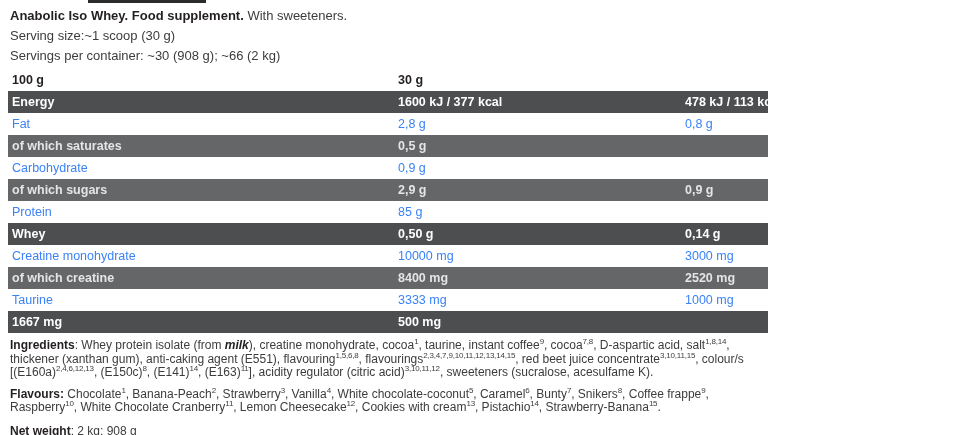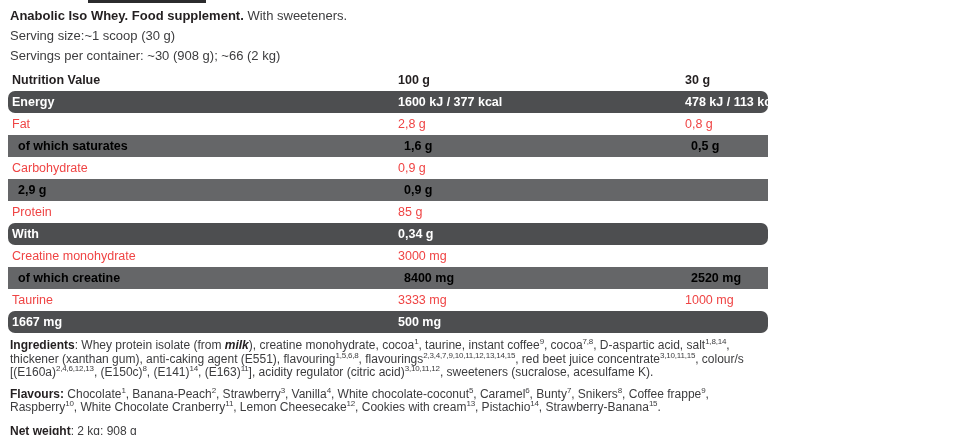--- a/index.html
+++ b/index.html
@@ -21,24 +21,24 @@
   .b{font-weight:bold;color:#231f20;}
   .table{margin:4px 6px 0 8px;}
   .thead,.trow{
     display:grid;
     grid-template-columns:386px 287px 1fr;
     height:22px;
     align-items:center;
   }
   .thead{font-weight:bold;color:#231f20;font-size:12.5px;}
   .cell{padding-left:4px;white-space:nowrap;overflow:hidden;font-size:12.5px;}
-  .trow.light{color:#ef4444;background:#fff;}
-  .trow.dark{background:var(--row-dark,#4d4e50);color:#fff;border-radius:7px;}
+  .trow.light{color:#3b82f6;background:#fff;}
+  .trow.dark{background:var(--row-dark,#4d4e50);color:#fff;}
   .trow.dark .cell{font-weight:700;}
-  .trow.mid{background:var(--row-mid,#646567);color:#000000;padding-left:6px;}
+  .trow.mid{background:var(--row-mid,#646567);color:#e5e5e5;}
   .trow.mid .cell{font-weight:600;}
   .paras{padding:6px 9px 0 10px;}
   .para{margin:0 0 8px 0;font-size:12px;line-height:13.6px;color:#3c3c3e;}
   .para b{color:#231f20;}
   sup{font-size:8px;line-height:0;letter-spacing:-0.2px;}
   .netweight{margin-top:10px;}
 </style>
 </head>
 <body>
 
@@ -47,58 +47,59 @@
   <div class="artifact"></div>
 
   <div class="intro">
     <p><span class="b">Anabolic Iso Whey. Food supplement.</span><span> With sweeteners.</span></p>
     <p>Serving size:~1 scoop (30 g)</p>
     <p>Servings per container: ~30 (908 g); ~66 (2 kg)</p>
   </div>
 
   <div class="table">
     <div class="thead">
-      <div class="cell">Nutrition Value</div>
       <div class="cell">100 g</div>
       <div class="cell">30 g</div>
     </div>
     <div id="tbody">
         <div class="trow dark">
           <div class="cell">Energy</div>
           <div class="cell">1600 kJ / 377 kcal</div>
           <div class="cell">478 kJ / 113 kcal</div>
         </div>
         <div class="trow light">
           <div class="cell">Fat</div>
           <div class="cell">2,8 g</div>
           <div class="cell">0,8 g</div>
         </div>
         <div class="trow mid">
           <div class="cell">of which saturates</div>
-          <div class="cell">1,6 g</div>
           <div class="cell">0,5 g</div>
         </div>
         <div class="trow light">
           <div class="cell">Carbohydrate</div>
           <div class="cell">0,9 g</div>
         </div>
         <div class="trow mid">
+          <div class="cell">of which sugars</div>
           <div class="cell">2,9 g</div>
           <div class="cell">0,9 g</div>
         </div>
         <div class="trow light">
           <div class="cell">Protein</div>
           <div class="cell">85 g</div>
         </div>
         <div class="trow dark">
-          <div class="cell">With</div>
-          <div class="cell">0,34 g</div>
+          <div class="cell">Whey</div>
+          <div class="cell">0,50 g</div>
+          <div class="cell">0,14 g</div>
         </div>
         <div class="trow light">
           <div class="cell">Creatine monohydrate</div>
+          <div class="cell">10000 mg</div>
           <div class="cell">3000 mg</div>
         </div>
         <div class="trow mid">
           <div class="cell">of which creatine</div>
           <div class="cell">8400 mg</div>
           <div class="cell">2520 mg</div>
         </div>
         <div class="trow light">
           <div class="cell">Taurine</div>
           <div class="cell">3333 mg</div>

